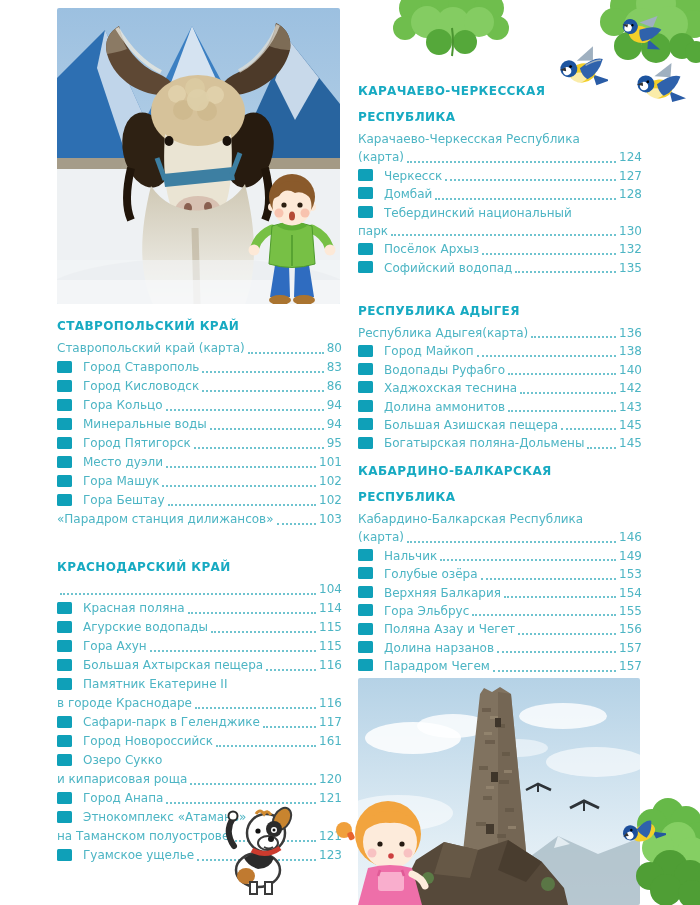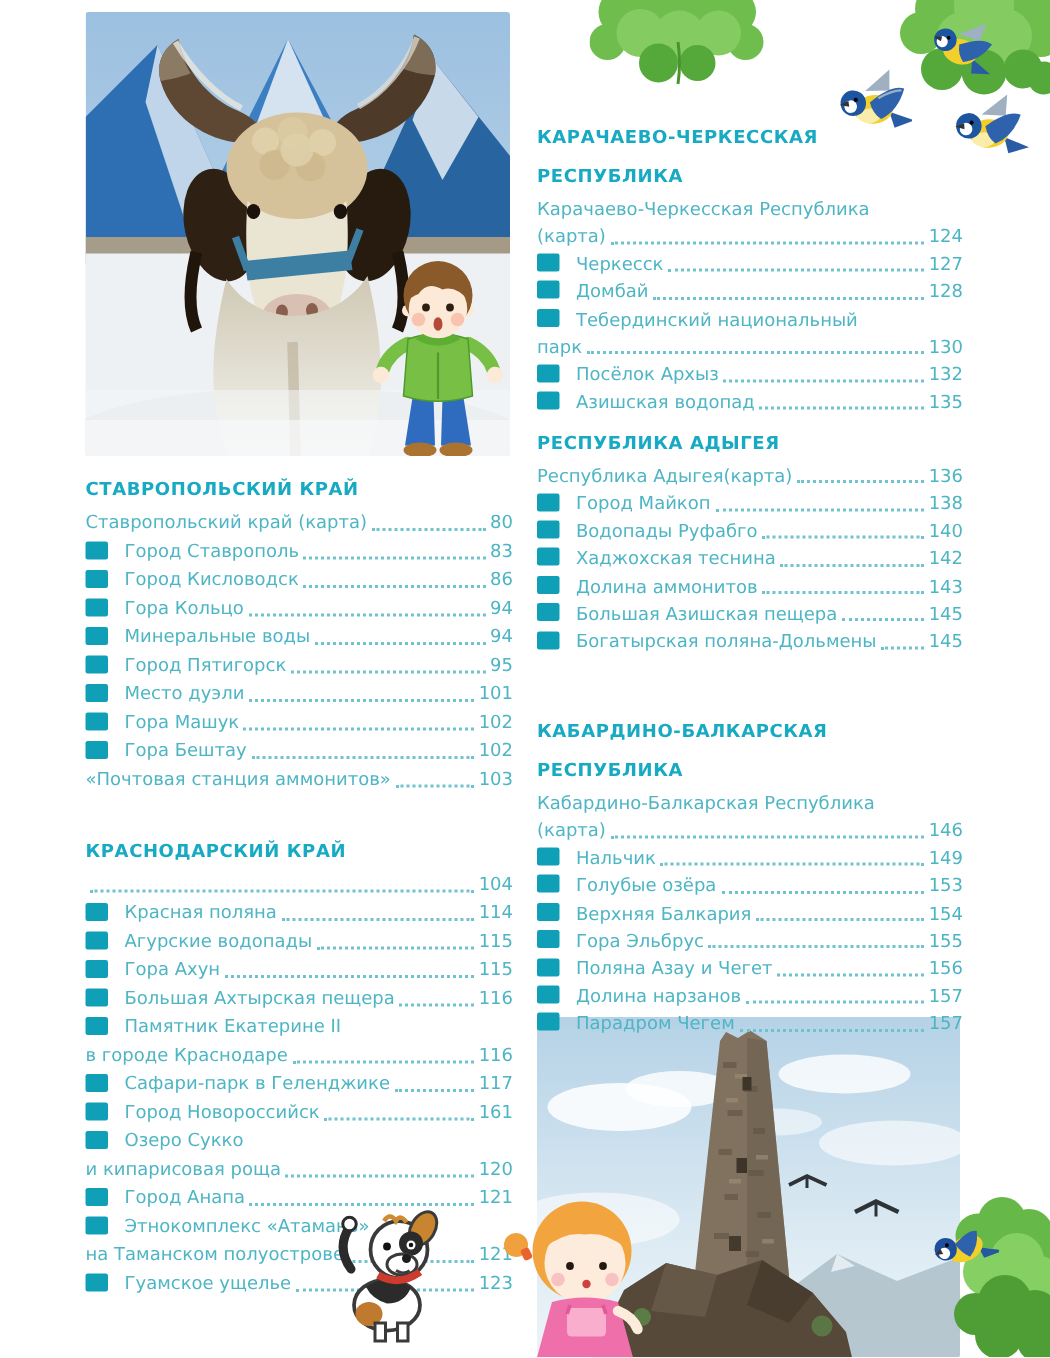--- a/index.html
+++ b/index.html
@@ -10,22 +10,22 @@
   .photo{position:absolute; z-index:1; border-radius:2px; overflow:hidden;}
   #yak-photo{left:57px; top:8px; width:283px; height:296px;}
   #tower-photo{left:358px; top:678px; width:282px; height:227px;}
   .col{position:absolute; z-index:2;}
   #col-left{left:57px; top:313px; width:285px; height:585px;}
   #col-right{left:358px; top:78px; width:284px; height:600px;}
   .section{position:absolute; left:0; right:0;}
   #col-left  .section:nth-child(1){top:0;}
   #col-left  .section:nth-child(2){top:241px;}
   #col-right .section:nth-child(1){top:0;}
-  #col-right .section:nth-child(2){top:204px;}
-  #col-right .section:nth-child(3){top:396px;}
+  #col-right .section:nth-child(2){top:220px;}
+  #col-right .section:nth-child(3){top:380px;}
   .section-title{
     color:var(--c-header); font-weight:bold; font-size:12px; line-height:26px;
     letter-spacing:.4px;
   }
   .section-title:last-of-type{margin-bottom:3px;}
   .entry{
     display:flex; align-items:flex-end; color:var(--c-text);
     font-size:12px; line-height:19px; white-space:nowrap;
   }
   #col-right .entry{line-height:18.4px;}
@@ -183,21 +183,21 @@
           <span class="leader"></span>
           <span class="pagenum">102</span>
         </div>
         <div class="entry">
           <span class="bullet"></span>
           <span class="etext">Гора Бештау</span>
           <span class="leader"></span>
           <span class="pagenum">102</span>
         </div>
         <div class="entry">
-          <span class="etext">«Почтовая станция аммонитов»</span>
+          <span class="etext">«Парадром станция дилижансов»</span>
           <span class="leader"></span>
           <span class="pagenum">103</span>
         </div>
       </div>
       <div class="section">
         <div class="section-title">КРАСНОДАРСКИЙ КРАЙ</div>
         <div class="entry">
           <span class="leader"></span>
           <span class="pagenum">104</span>
         </div>
@@ -312,21 +312,21 @@
           <span class="pagenum">130</span>
         </div>
         <div class="entry">
           <span class="bullet"></span>
           <span class="etext">Посёлок Архыз</span>
           <span class="leader"></span>
           <span class="pagenum">132</span>
         </div>
         <div class="entry">
           <span class="bullet"></span>
-          <span class="etext">Азишская водопад</span>
+          <span class="etext">Софийский водопад</span>
           <span class="leader"></span>
           <span class="pagenum">135</span>
         </div>
       </div>
       <div class="section">
         <div class="section-title">РЕСПУБЛИКА АДЫГЕЯ</div>
         <div class="entry">
           <span class="etext">Республика Адыгея(карта)</span>
           <span class="leader"></span>
           <span class="pagenum">136</span>

